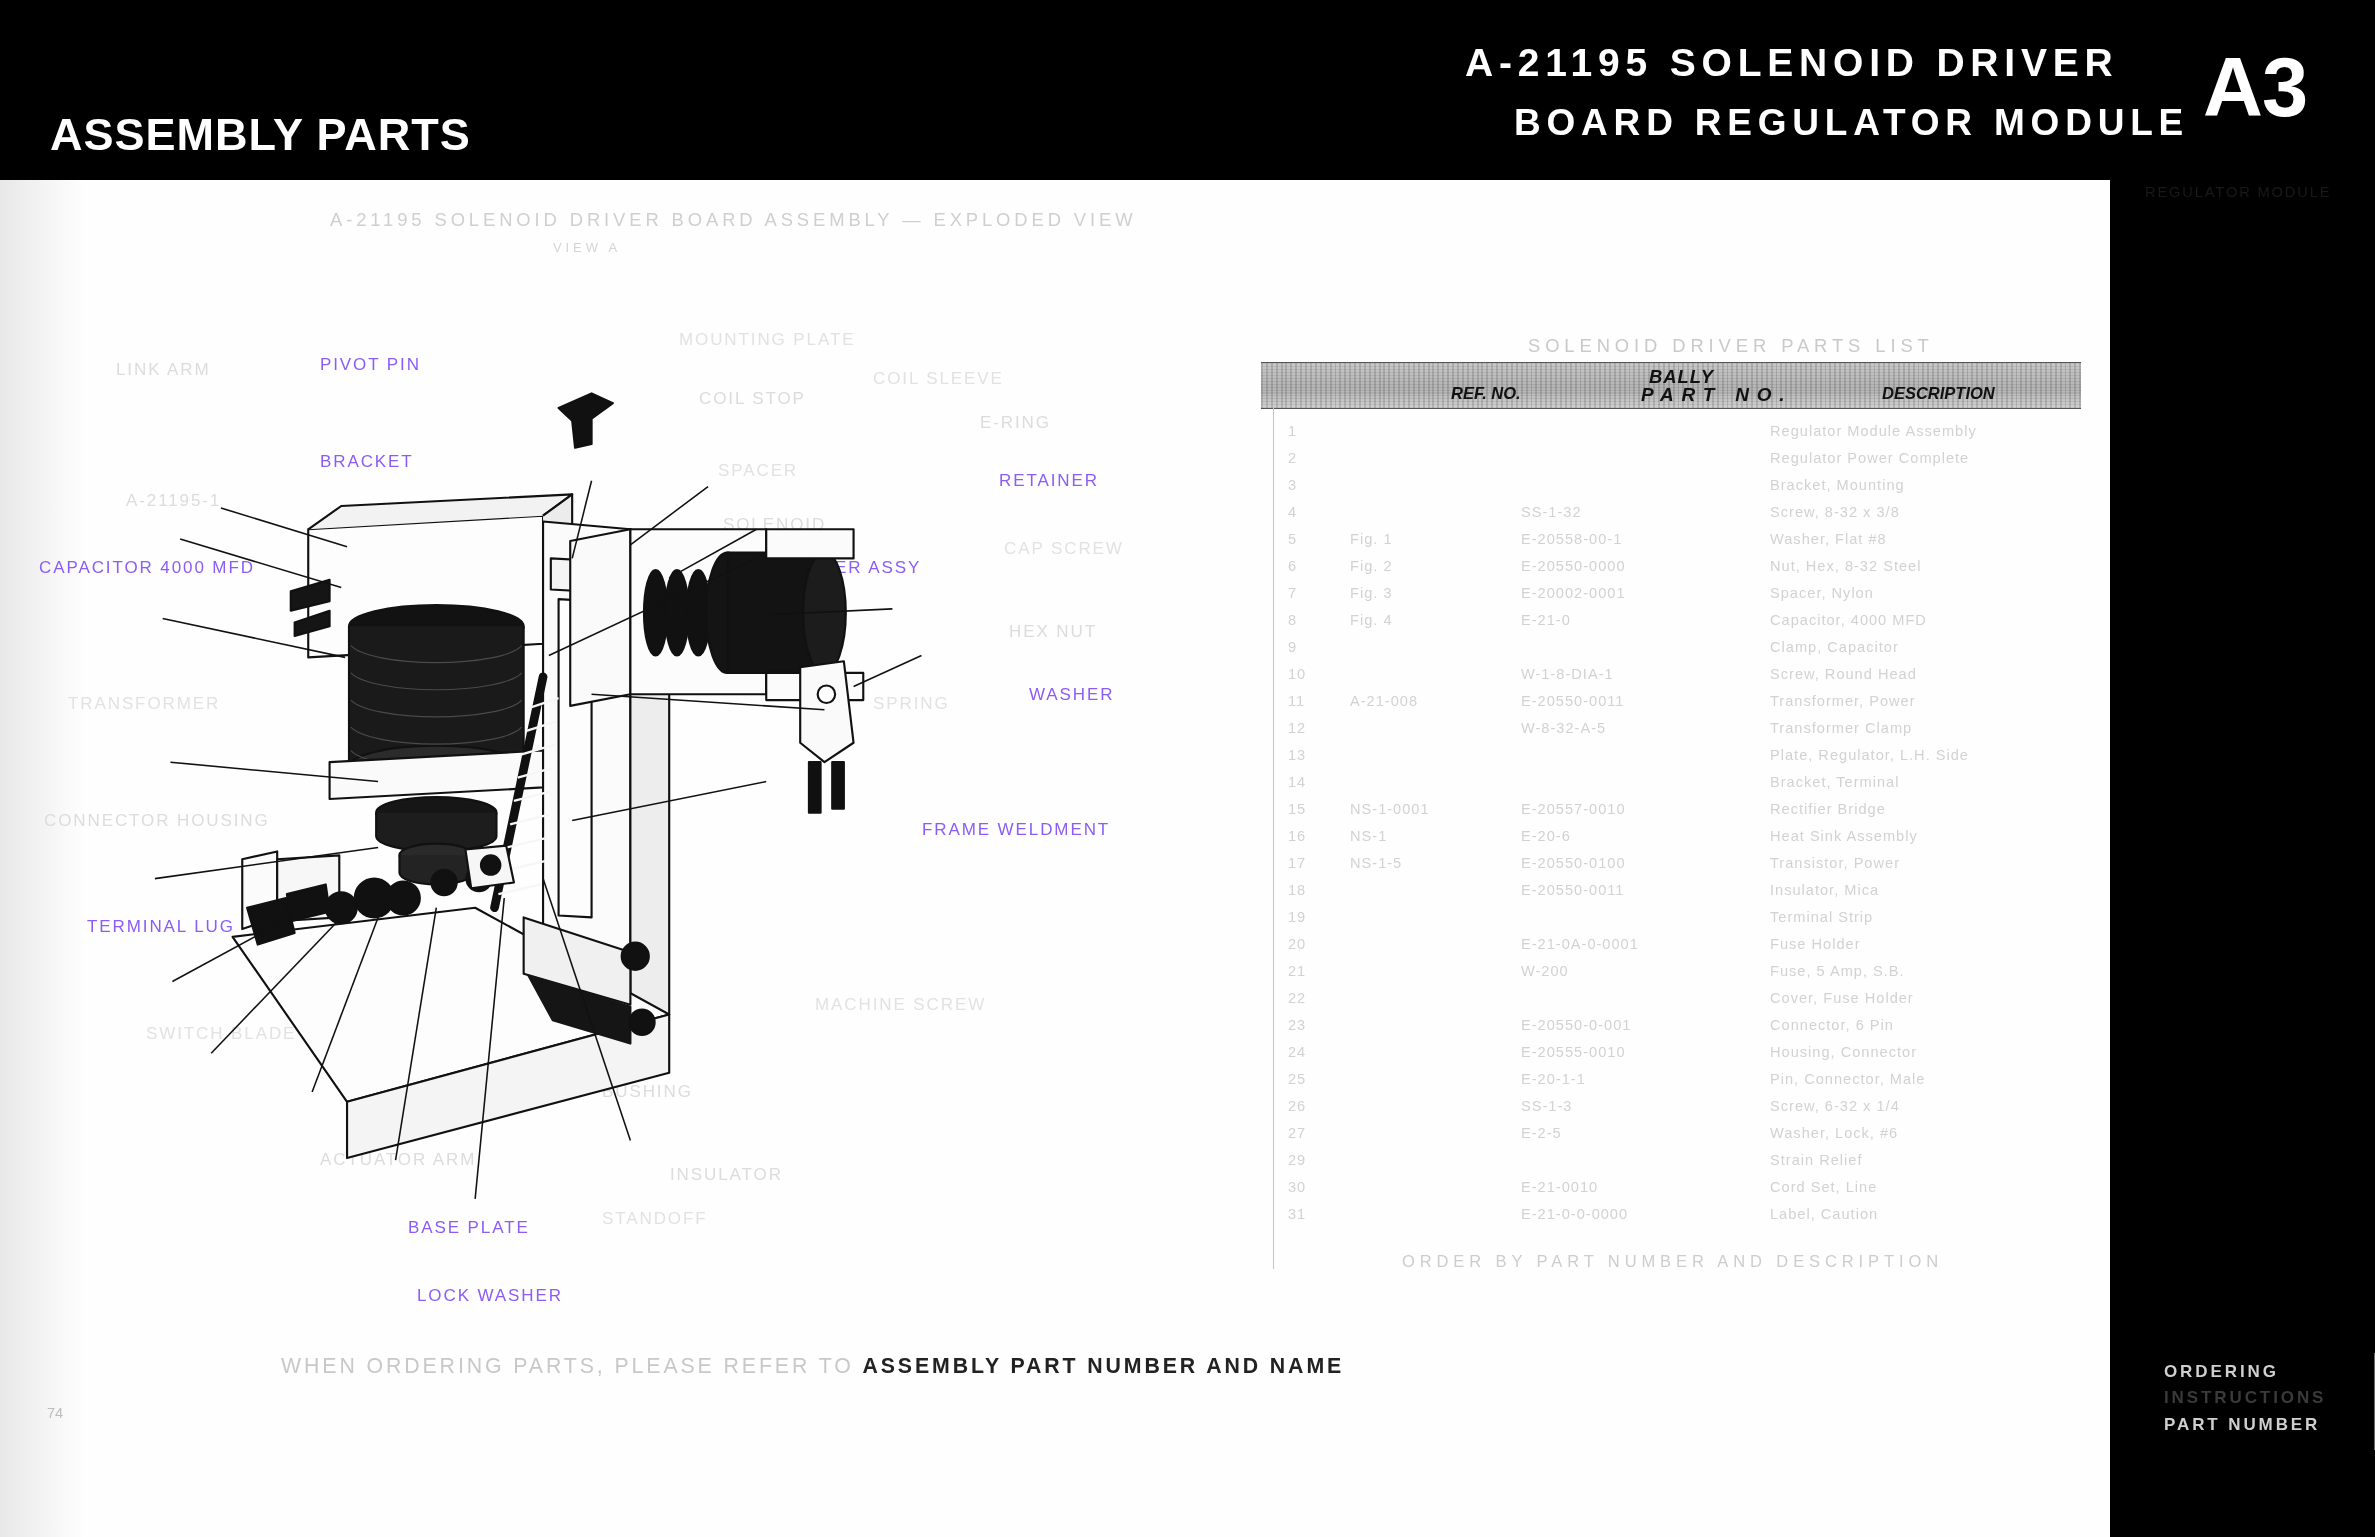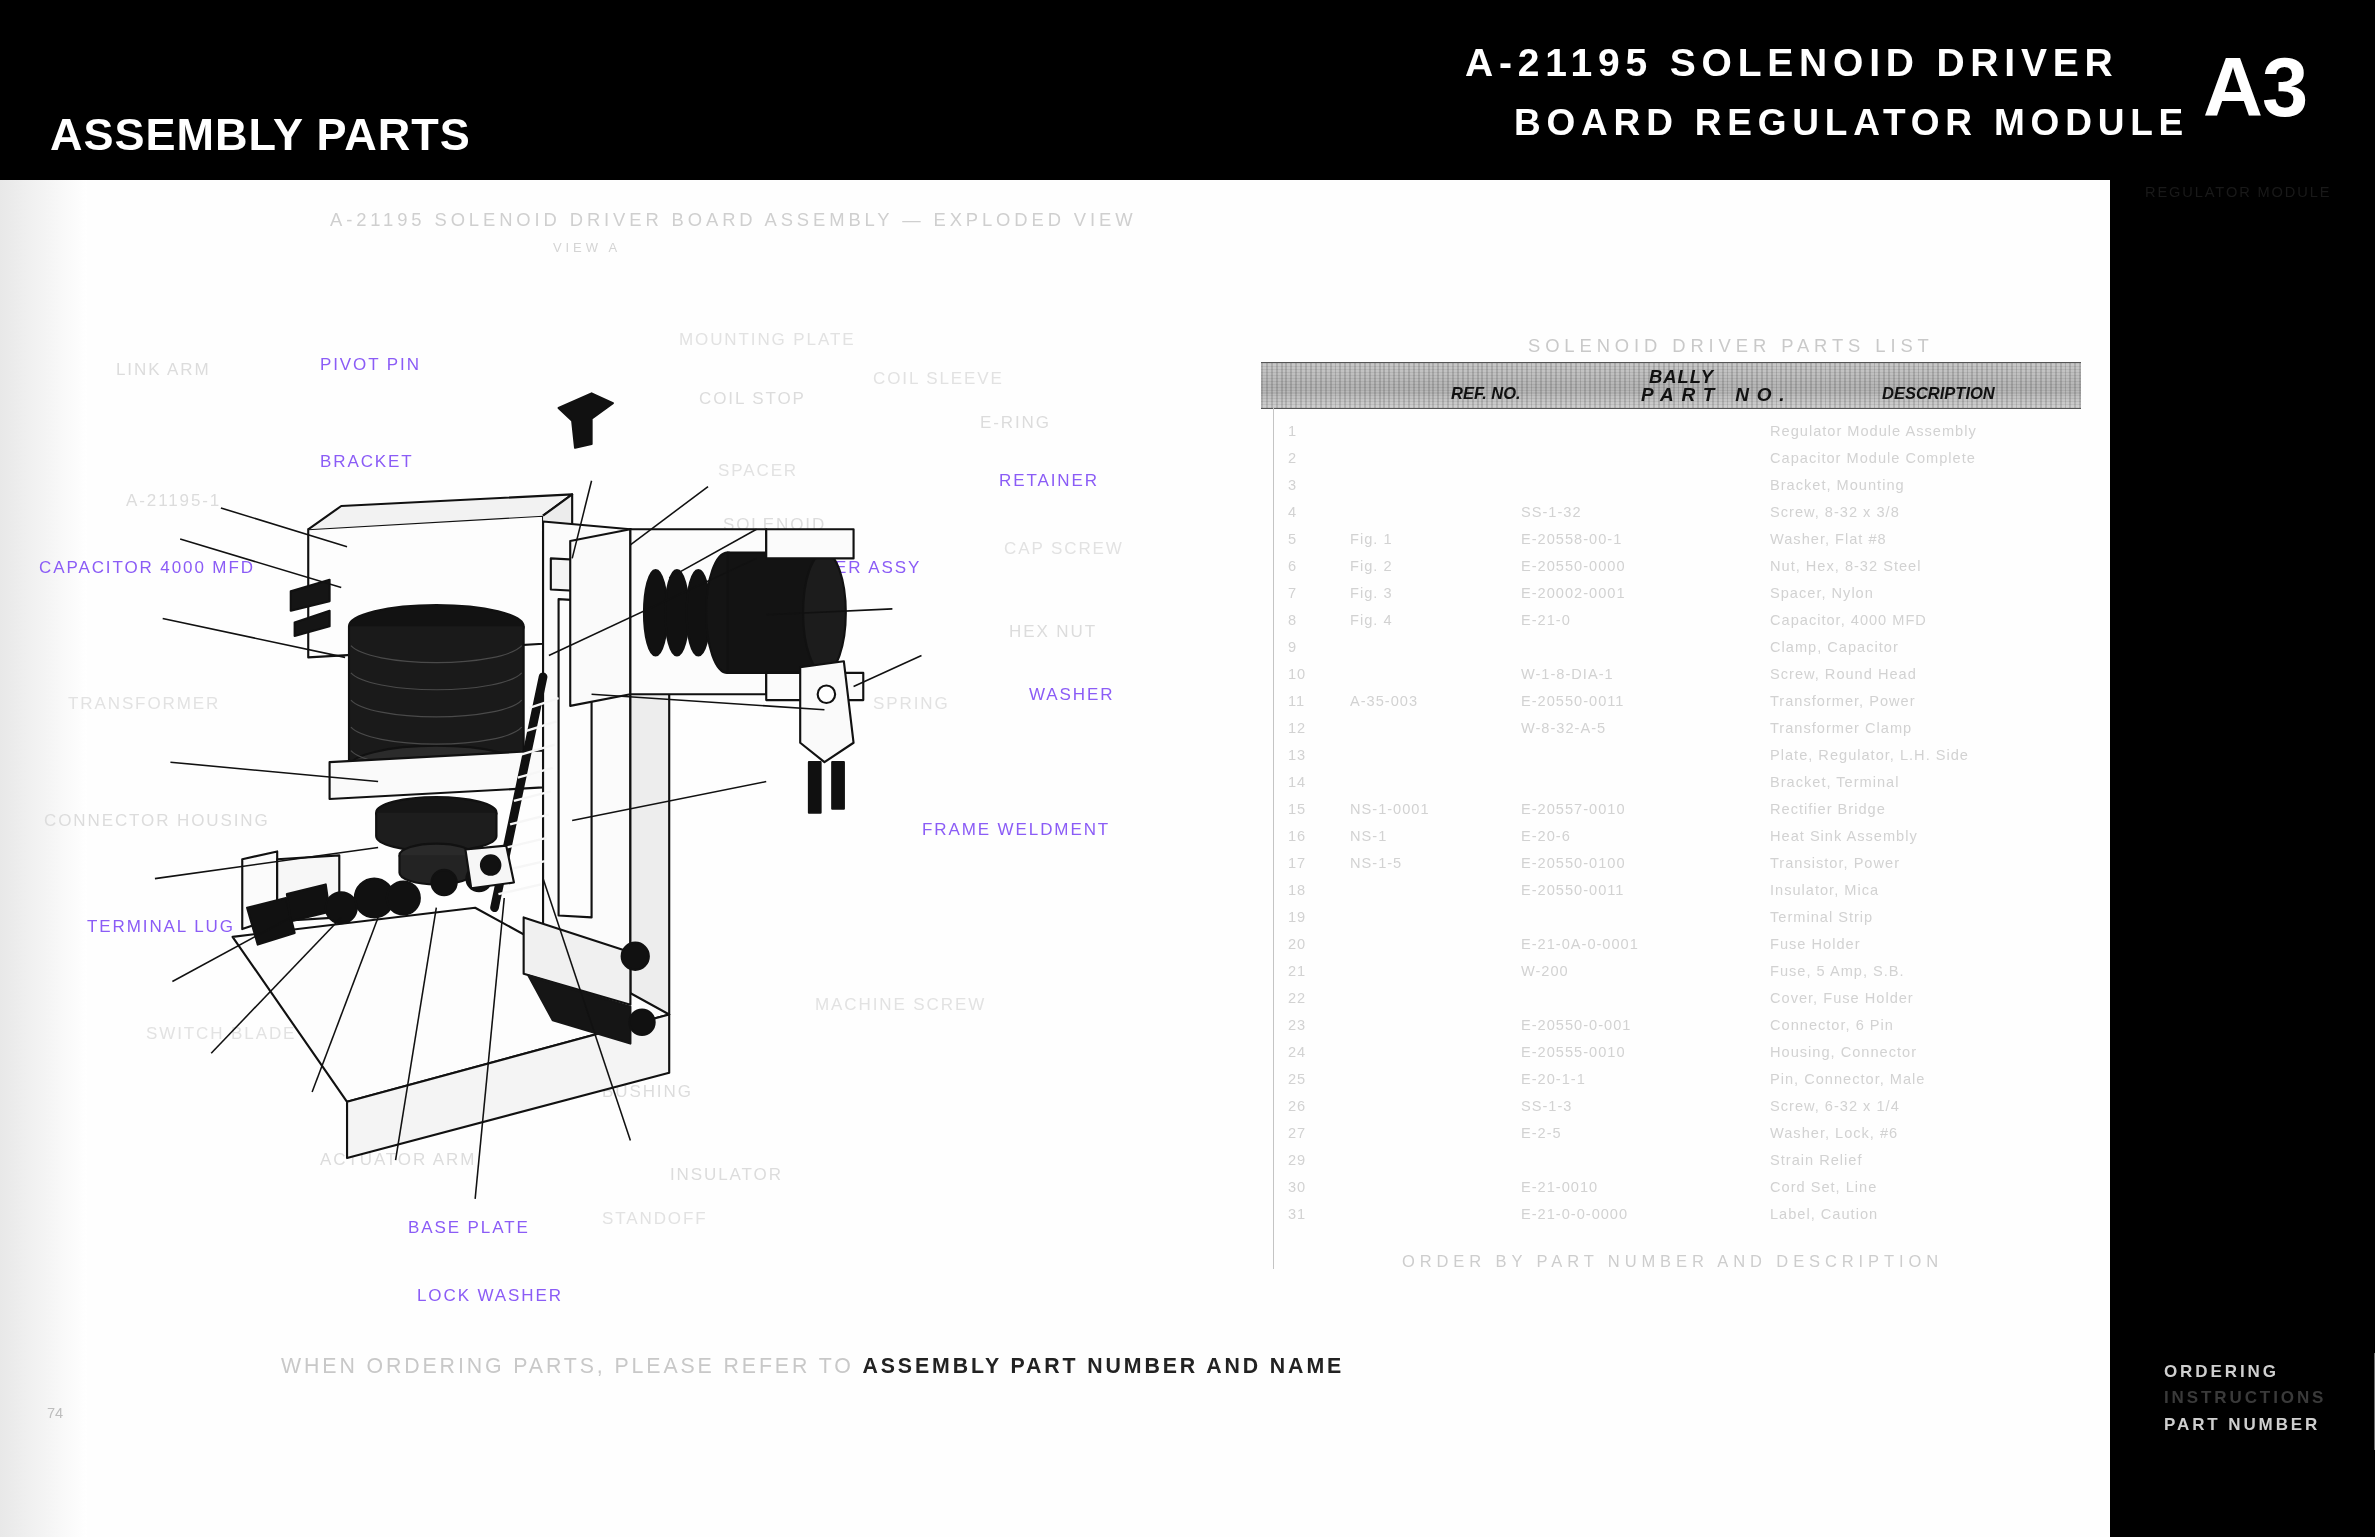--- a/index.html
+++ b/index.html
@@ -481,21 +481,21 @@
         <div class="pt-row">
             <span class="c-ref">1</span>
             <span class="c-key"></span>
             <span class="c-part"></span>
             <span class="c-desc">Regulator Module Assembly</span>
           </div>
         <div class="pt-row">
             <span class="c-ref">2</span>
             <span class="c-key"></span>
             <span class="c-part"></span>
-            <span class="c-desc">Capacitor Module Complete</span>
+            <span class="c-desc">Regulator Power Complete</span>
           </div>
         <div class="pt-row">
             <span class="c-ref">3</span>
             <span class="c-key"></span>
             <span class="c-part"></span>
             <span class="c-desc">Bracket, Mounting</span>
           </div>
         <div class="pt-row">
             <span class="c-ref">4</span>
             <span class="c-key"></span>
@@ -533,21 +533,21 @@
             <span class="c-desc">Clamp, Capacitor</span>
           </div>
         <div class="pt-row">
             <span class="c-ref">10</span>
             <span class="c-key"></span>
             <span class="c-part">W-1-8-DIA-1</span>
             <span class="c-desc">Screw, Round Head</span>
           </div>
         <div class="pt-row">
             <span class="c-ref">11</span>
-            <span class="c-key">A-35-003</span>
+            <span class="c-key">A-21-008</span>
             <span class="c-part">E-20550-0011</span>
             <span class="c-desc">Transformer, Power</span>
           </div>
         <div class="pt-row">
             <span class="c-ref">12</span>
             <span class="c-key"></span>
             <span class="c-part">W-8-32-A-5</span>
             <span class="c-desc">Transformer Clamp</span>
           </div>
         <div class="pt-row">

